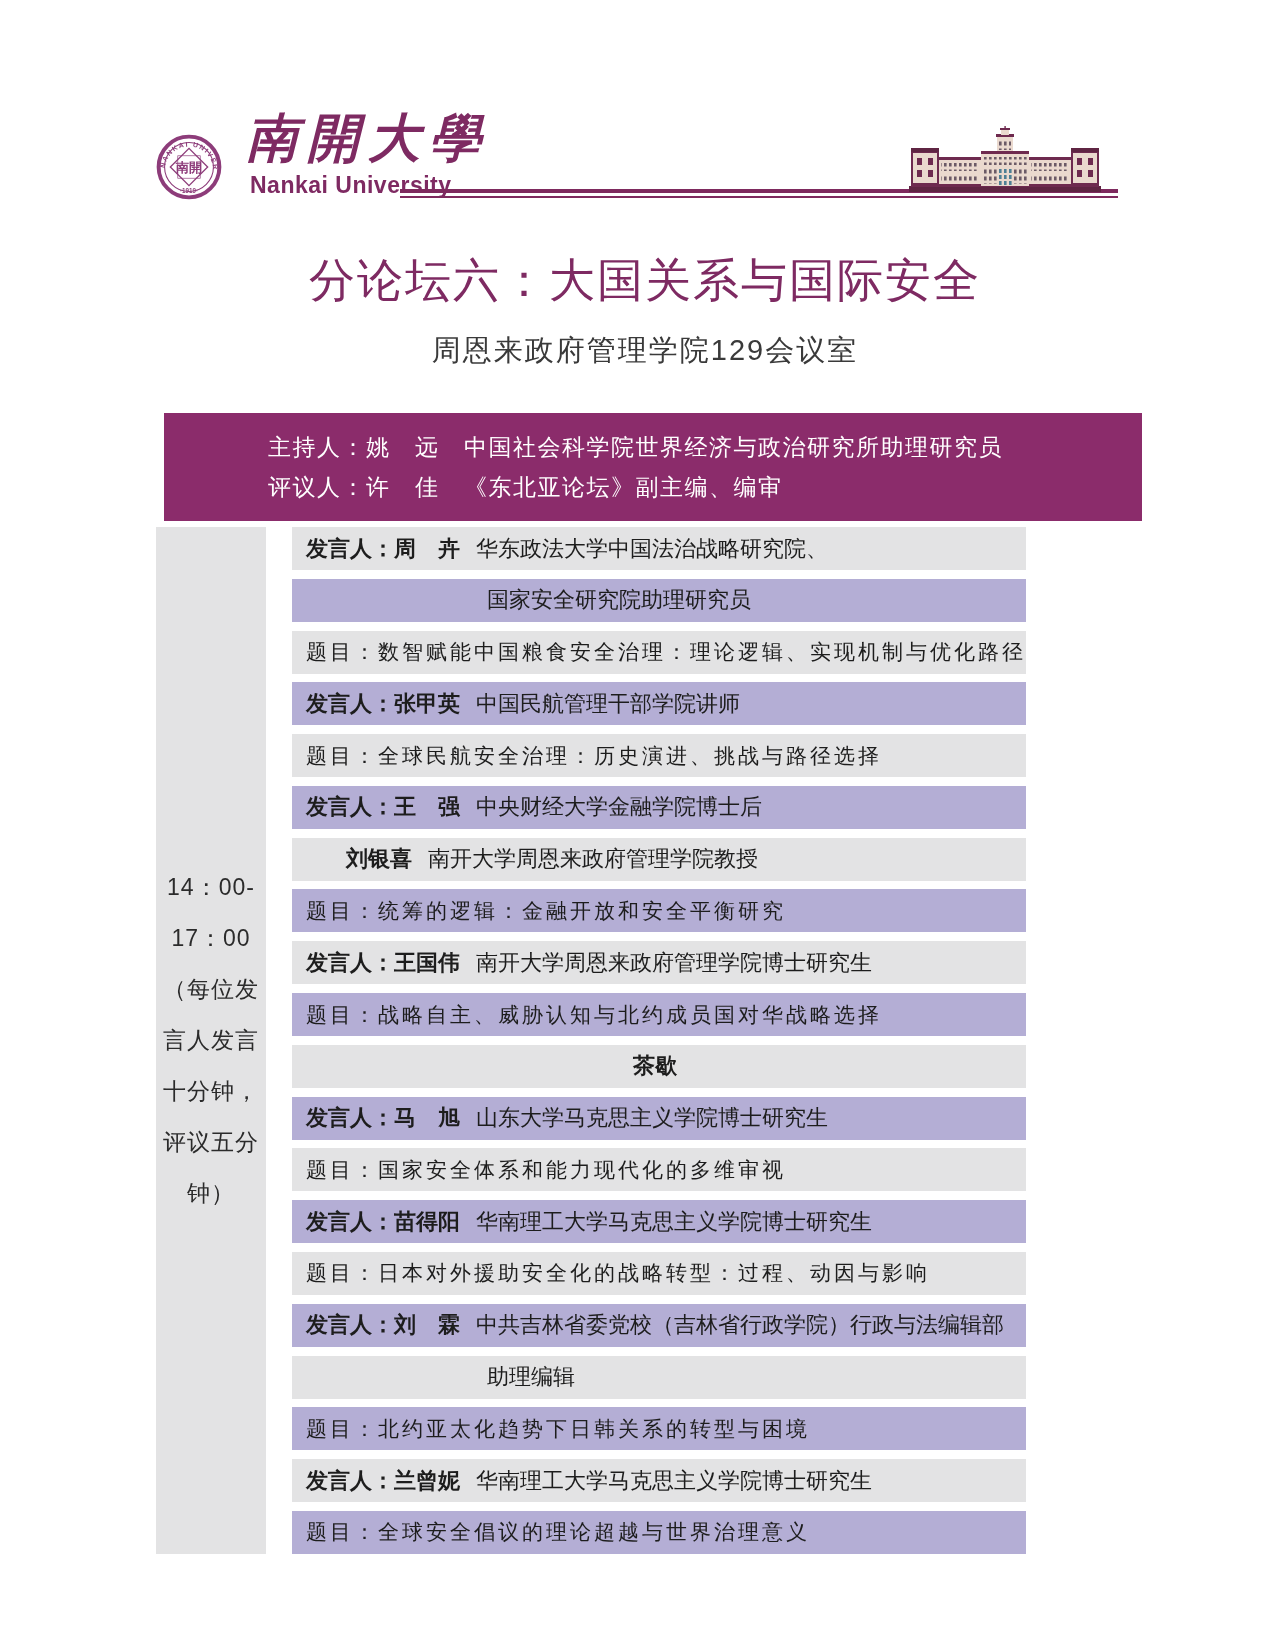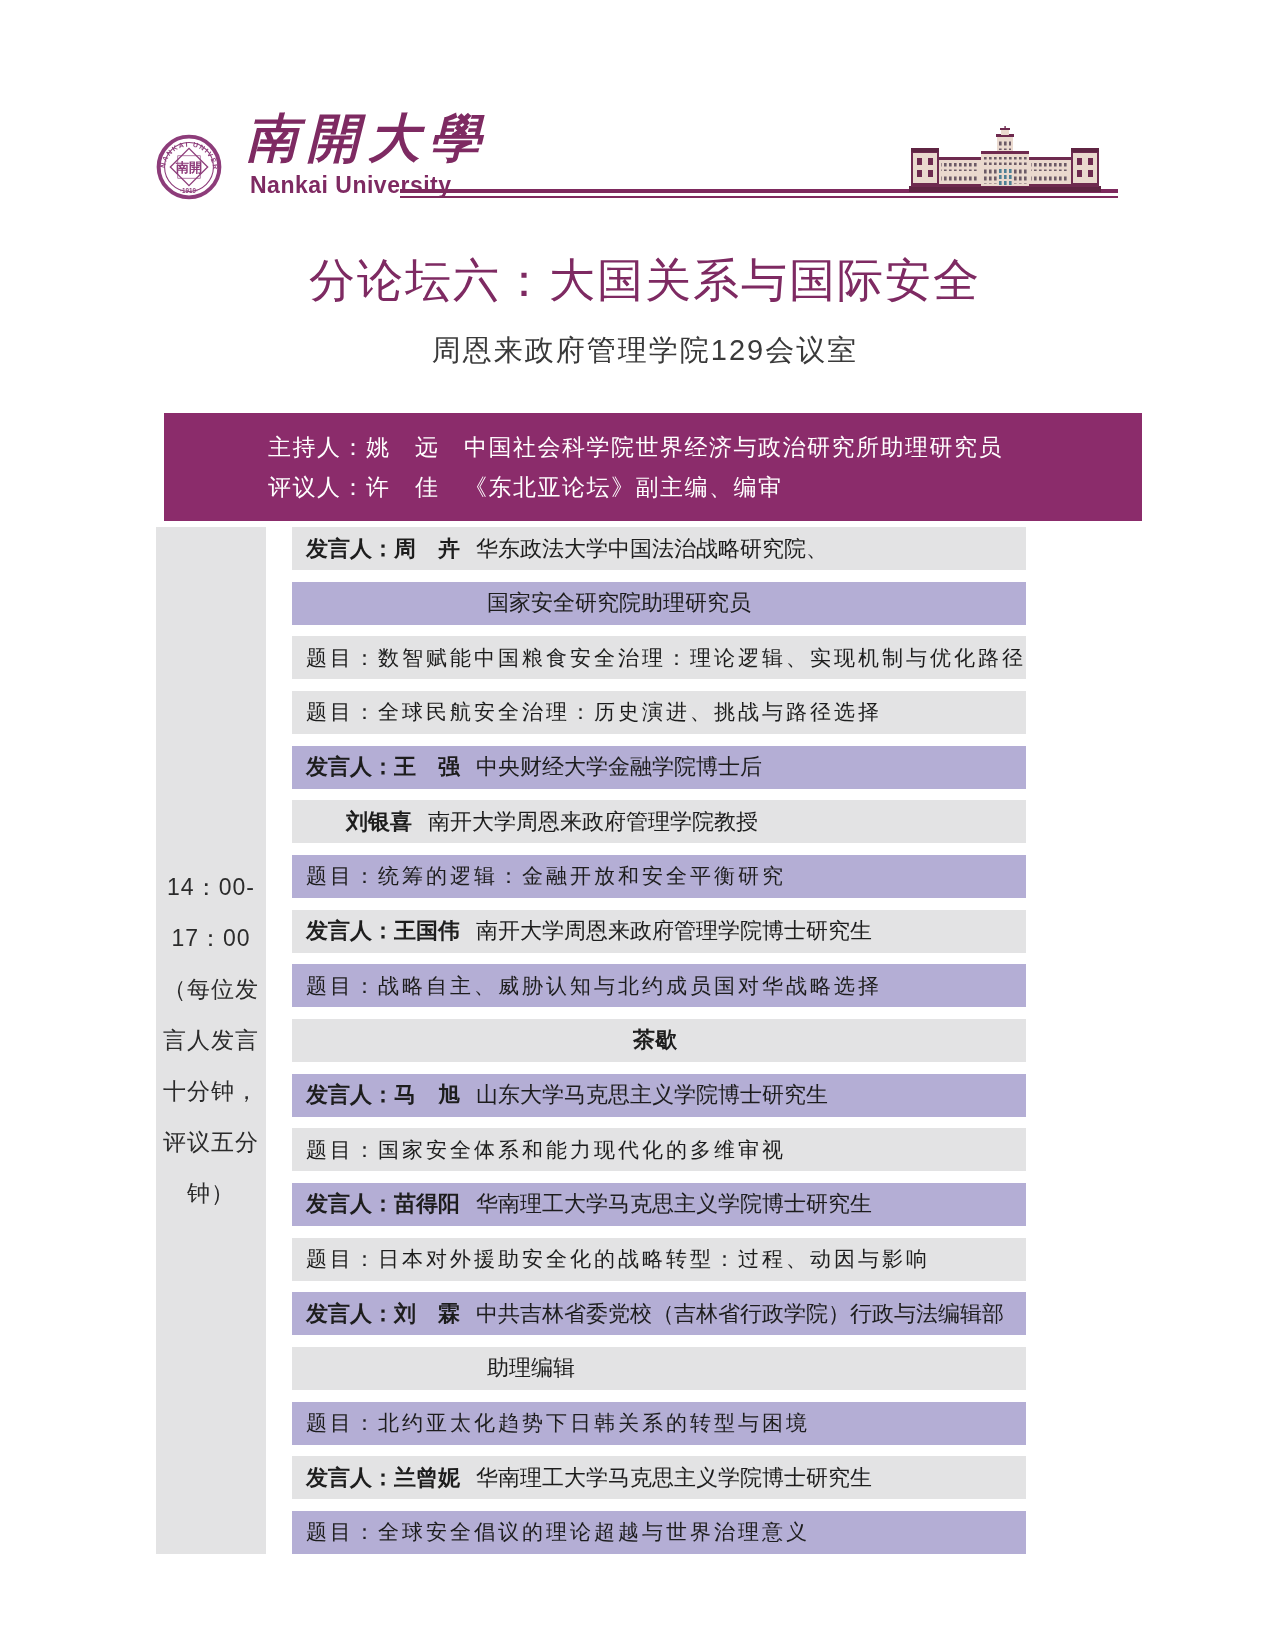--- a/index.html
+++ b/index.html
@@ -149,20 +149,24 @@
       <div class="row gray">
         <span class="b">发言人：周　卉</span>
         <span>华东政法大学中国法治战略研究院、</span>
       </div>
       <div class="row purple" style="padding-left: 195px;">
         <span>国家安全研究院助理研究员</span>
       </div>
       <div class="row gray kai">
         <span>题目：数智赋能中国粮食安全治理：理论逻辑、实现机制与优化路径</span>
       </div>
+      <div class="row purple">
+        <span class="b">发言人：张甲英</span>
+        <span>中国民航管理干部学院讲师</span>
+      </div>
       <div class="row gray kai">
         <span>题目：全球民航安全治理：历史演进、挑战与路径选择</span>
       </div>
       <div class="row purple">
         <span class="b">发言人：王　强</span>
         <span>中央财经大学金融学院博士后</span>
       </div>
       <div class="row gray" style="padding-left: 54px;">
         <span class="b">刘银喜</span>
         <span>南开大学周恩来政府管理学院教授</span>

